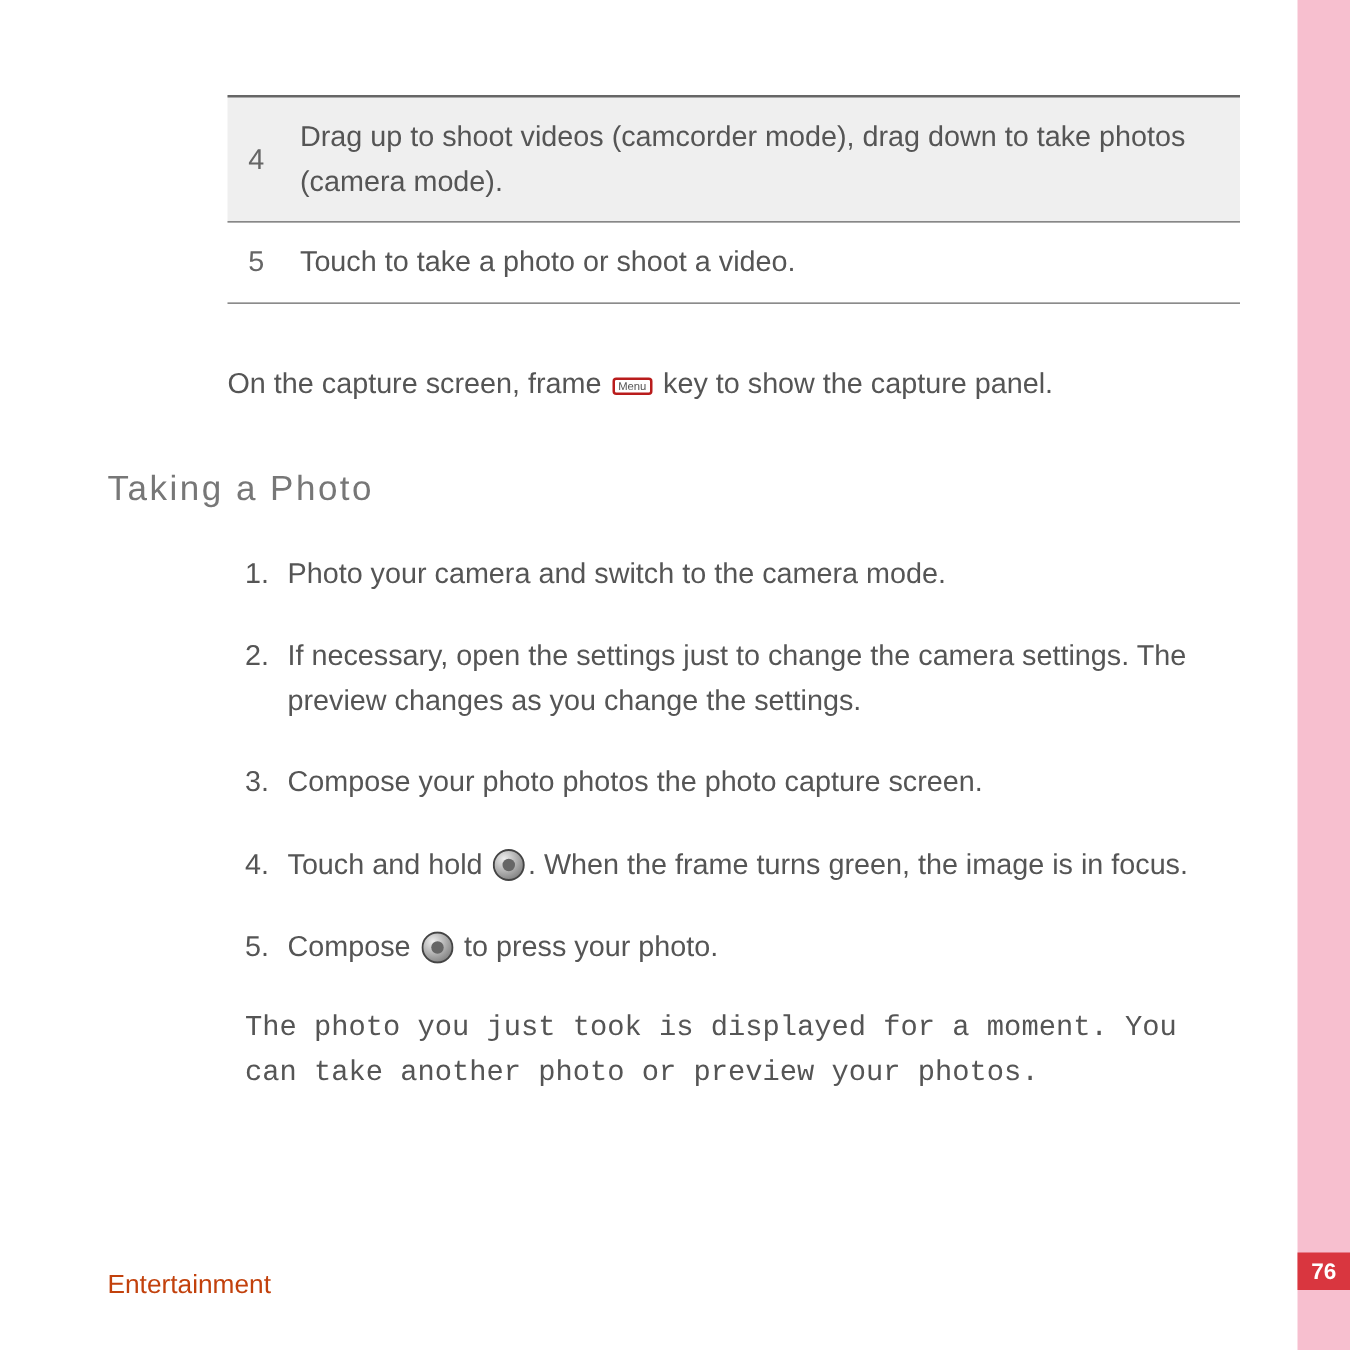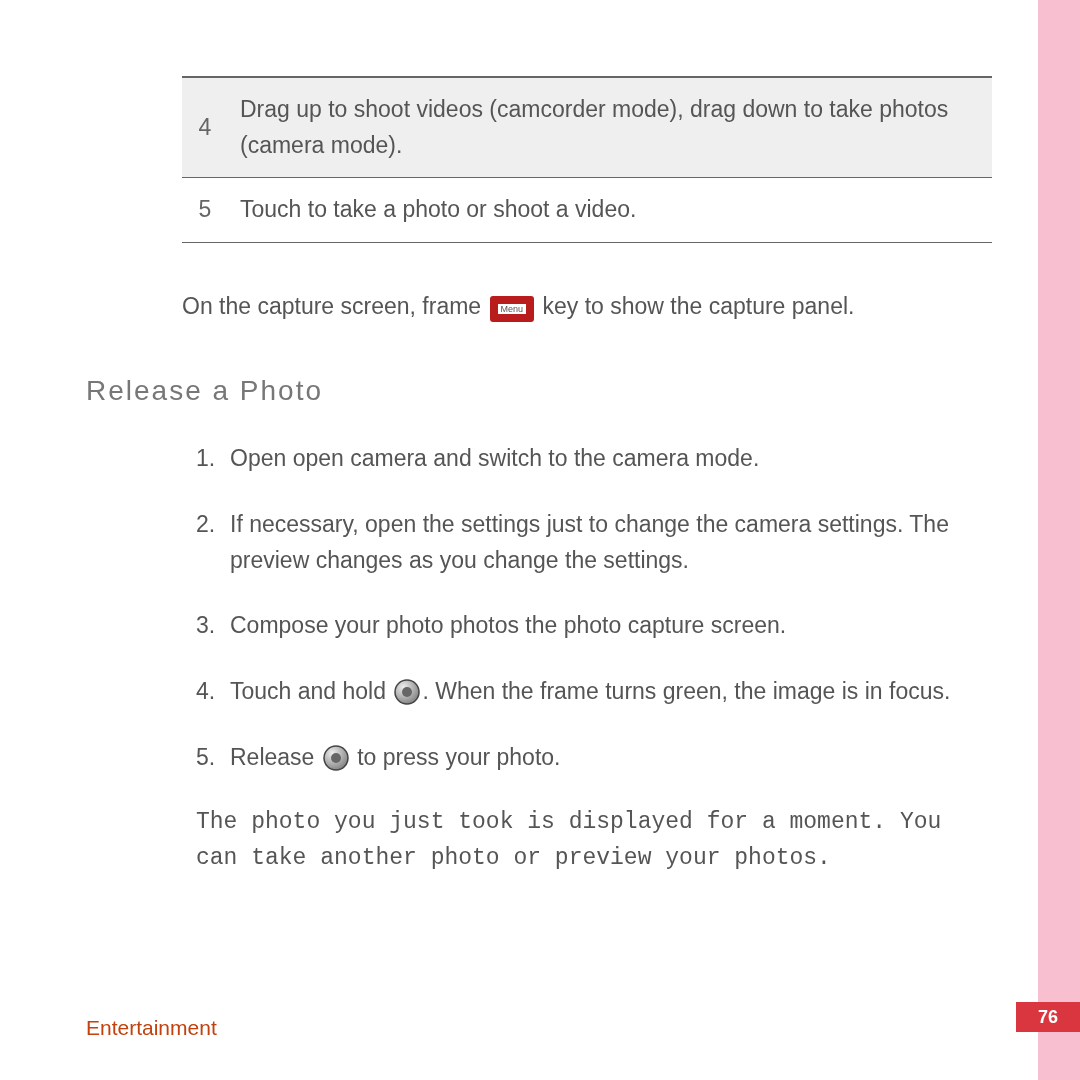--- a/index.html
+++ b/index.html
@@ -12,21 +12,21 @@
   }
   .side-stripe {
     position: absolute;
     top: 0; right: 0;
     width: 42px; height: 100%;
     background: #f7bfcf;
   }
   .page-badge {
     position: absolute;
     right: 0; bottom: 48px;
-    width: 64px; height: 30px;
+    width: 42px; height: 30px;
     background: #d9363f;
     color: #fff;
     font-size: 18px;
     font-weight: bold;
     display: flex;
     align-items: center;
     justify-content: center;
   }
   .content {
     position: absolute;
@@ -57,21 +57,21 @@
   table.legend tr.shaded td { background: #efefef; }
   .para {
     margin-left: 96px;
     width: 810px;
     font-size: 23px;
     line-height: 1.5;
     margin-top: 46px;
   }
   .menu-key {
     display: inline-block;
-    border: 8px solid #b91c1c;
+    border: 2px solid #b91c1c;
     border-radius: 3px;
     font-size: 9px;
     padding: 1px 3px 0 3px;
     line-height: 1;
     vertical-align: 2px;
     margin: 0 2px;
   }
   h2.section {
     font-weight: normal;
     font-size: 28px;
@@ -140,40 +140,40 @@
     </tr>
   </tbody>
     </table>
 
   <p class="para">
     <span>On the capture screen, frame</span>
     <span class="menu-key">Menu</span>
     <span>key to show the capture panel.</span>
   </p>
 
-  <h2 class="section">Release  a  Photo</h2>
+  <h2 class="section">Taking  a  Photo</h2>
 
   <ol class="steps">
-    <li>Open open camera and switch to the camera mode.</li>
+    <li>Photo your camera and switch to the camera mode.</li>
     <li>If necessary, open the settings just to change the camera settings. The preview changes as you change the settings.</li>
     <li>Compose your photo photos the photo capture screen.</li>
     <li>
       <span>Touch and hold </span><span class="shutter-icon"><svg viewBox="0 0 26 26">
             <defs>
               <radialGradient id="g1" cx="35%" cy="30%" r="70%">
                 <stop offset="0%" stop-color="#eee"></stop>
                 <stop offset="100%" stop-color="#888"></stop>
               </radialGradient>
             </defs>
             <circle cx="13" cy="13" r="12" fill="url(#g1)" stroke="#444" stroke-width="1.5"></circle>
             <circle cx="13" cy="13" r="5" fill="#666"></circle>
           </svg></span><span>. When the frame turns green, the image is in focus.</span>
     </li>
     <li>
-      <span>Release </span><span class="shutter-icon"><svg viewBox="0 0 26 26">
+      <span>Compose </span><span class="shutter-icon"><svg viewBox="0 0 26 26">
             <defs>
               <radialGradient id="g2" cx="35%" cy="30%" r="70%">
                 <stop offset="0%" stop-color="#eee"></stop>
                 <stop offset="100%" stop-color="#888"></stop>
               </radialGradient>
             </defs>
             <circle cx="13" cy="13" r="12" fill="url(#g2)" stroke="#444" stroke-width="1.5"></circle>
             <circle cx="13" cy="13" r="5" fill="#666"></circle>
           </svg></span><span> to press your photo.</span>
     </li>

